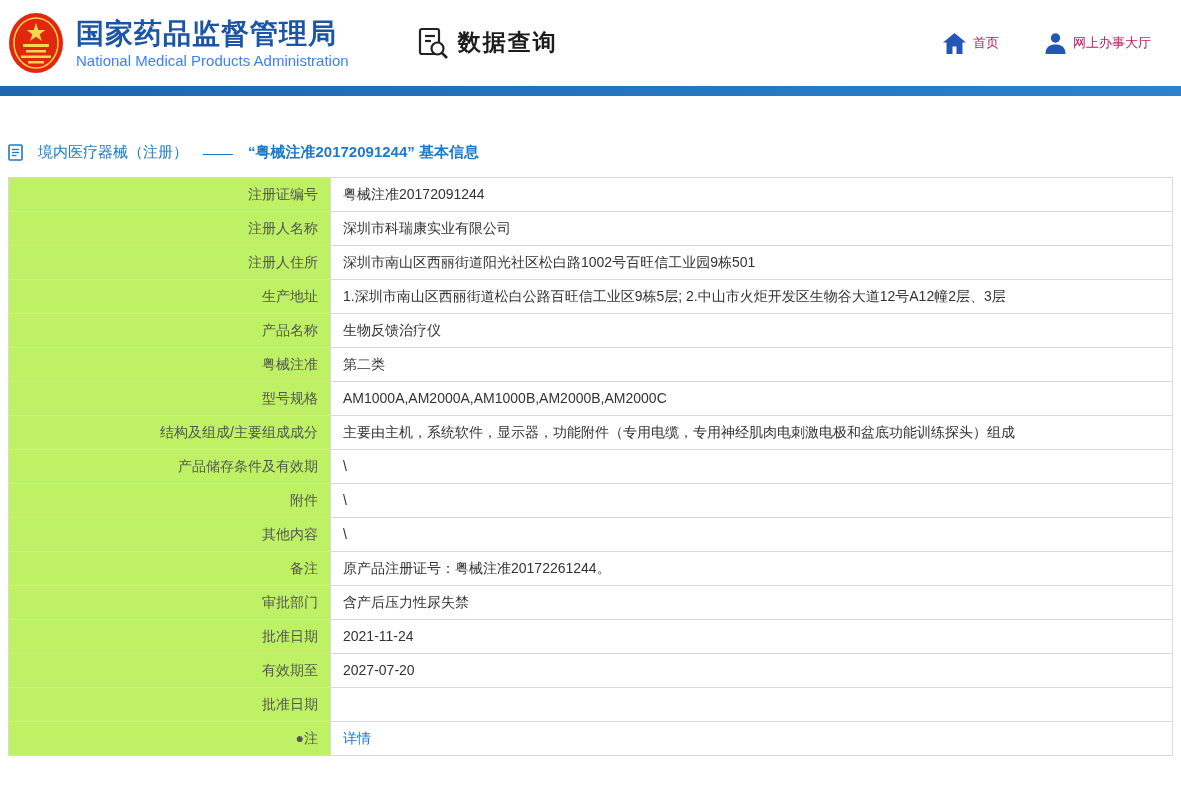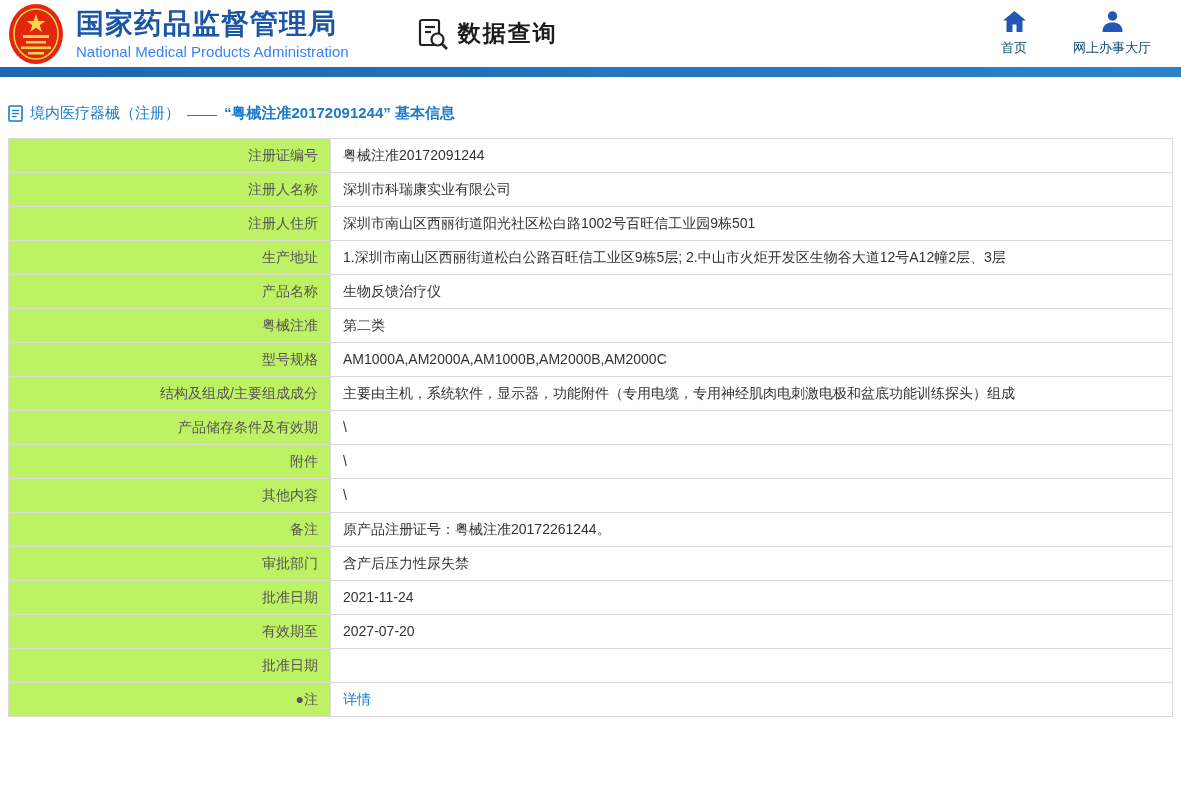--- a/index.html
+++ b/index.html
@@ -5,45 +5,45 @@
   * { margin:0; padding:0; box-sizing:border-box; }
   html,body { background:#ffffff; }
   body {
     width:1181px; min-height:793px;
     font-family:"Liberation Sans","DejaVu Sans",sans-serif;
     color:#333;
   }
   
   .site-header{
     display:flex; align-items:center;
-    height:67px; padding:0 30px 0 8px; background:#fff;
+    height:86px; padding:0 30px 0 8px; background:#fff;
   }
   .brand{ display:flex; align-items:center; gap:12px; cursor:pointer; }
   .brand-text .org-cn{
     font-size:28px; font-weight:bold; color:#1a55a6; letter-spacing:1px; line-height:1.2;
   }
   .brand-text .org-en{
     font-size:15px; color:#3b82f6; margin-top:2px;
   }
   .section-title{
     display:flex; align-items:flex-start; gap:9px; margin-left:68px;
     font-size:23px; font-weight:600; color:#1c1c1c; letter-spacing:2px;
   }
   .top-nav{ margin-left:auto; display:flex; gap:46px; }
   .nav-item{
-    display:flex; flex-direction:column; align-items:center; gap:7px;
-    font-size:13px; color:#0c4a6e; text-decoration:none; cursor:pointer;
+    display:flex; align-items:center; gap:7px;
+    font-size:13px; color:#be185d; text-decoration:none; cursor:pointer;
   }
   
   .blue-bar{ height:10px; background:linear-gradient(90deg,#1d66b0,#2b82cd); }
   
   .main{ padding:0 8px 8px; }
   .breadcrumb{
-    display:flex; align-items:center; gap:7px;
-    padding:27px 0 15px; font-size:15px; color:#1b7ac9;
+    display:flex; align-items:center; gap:15px;
+    padding:27px 0 15px; font-size:15px; color:#1b7ac9;margin-top:20px;
   }
   .breadcrumb .detail{ font-weight:bold; }
   table.info{ width:100%; border-collapse:collapse; table-layout:fixed; }
   .info th,.info td{
     border:1px solid #d9d9d9; font-size:14px; font-weight:normal;
     padding:7px 12px; height:34px; line-height:1.35; vertical-align:middle;
   }
   .info th{
     width:322px; text-align:right; color:#555; background:#bef264;
   }

